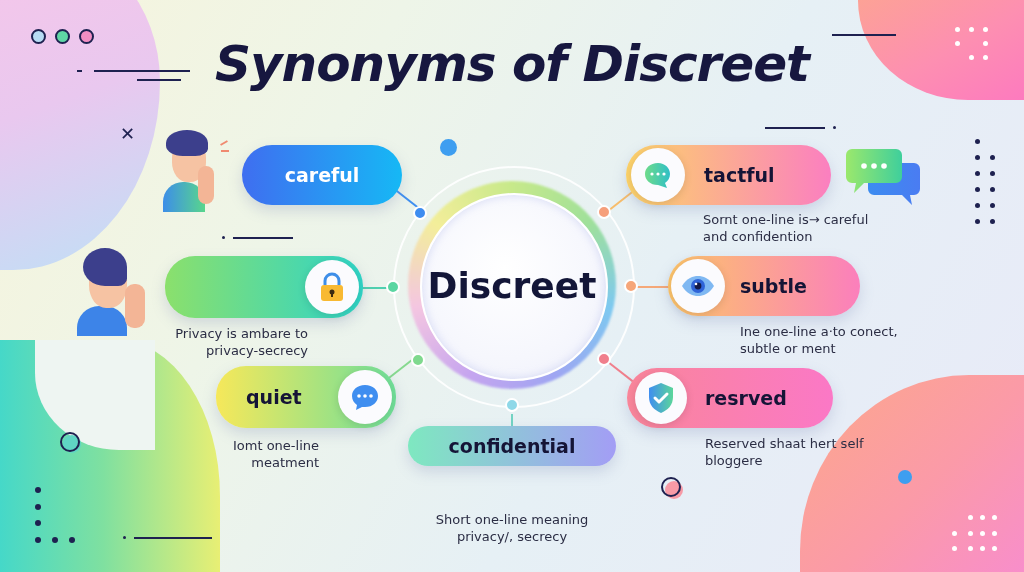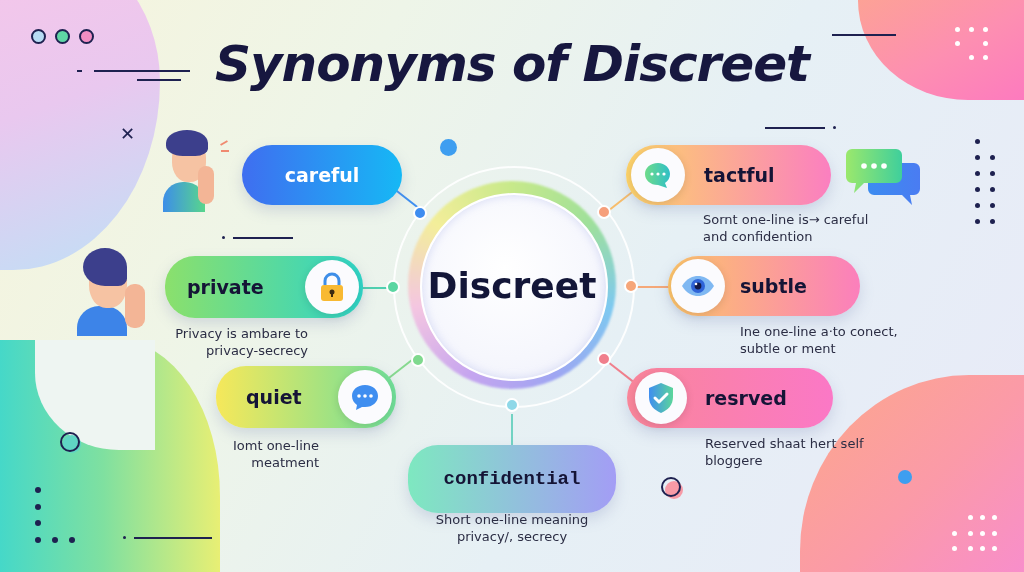--- a/index.html
+++ b/index.html
@@ -172,21 +172,20 @@
   <div class="abs" style="left:12px;top:10px;width:38px;height:50px;border-radius:45%;background:#f6c3a3;"></div>
   <div class="abs" style="left:6px;top:0;width:44px;height:38px;border-radius:50% 50% 20% 50%;background:#3c3f8c;"></div>
   <div class="abs" style="left:48px;top:36px;width:20px;height:44px;border-radius:9px;background:#f3b596;"></div>
 </div>
 
 <div class="pill" style="left:242px;top:145px;width:160px;height:60px;background:linear-gradient(90deg,#3f6ef0,#16b8f5);justify-content:center;">
   <span class="pill-text" style="color:#ffffff;">careful</span>
 </div>
 
 <div class="pill" style="left:165px;top:256px;width:198px;height:62px;background:linear-gradient(90deg,#8be06c,#2fd4c7);">
-  <span class="pill-text" style="margin-left:22px;">private</span>
   <div class="icon-circle" style="left:140px;top:4px;width:54px;height:54px;">
     <svg width="28" height="30" viewBox="0 0 28 30">
         <path d="M7 13V9a7 7 0 0 1 14 0v4" fill="none" stroke="#3e8ee8" stroke-width="3"></path>
         <rect x="3" y="13" width="22" height="16" rx="3" fill="#f8b932"></rect>
         <circle cx="14" cy="20" r="2.5" fill="#3b2a10"></circle>
         <rect x="13" y="20" width="2" height="5" fill="#3b2a10"></rect>
       </svg>
   </div>
 </div>
 <div class="desc" style="left:168px;top:325px;text-align:right;width:140px;">
@@ -202,21 +201,21 @@
         <circle cx="9" cy="13" r="1.8" fill="#fff"></circle>
         <circle cx="15" cy="13" r="1.8" fill="#fff"></circle>
         <circle cx="21" cy="13" r="1.8" fill="#fff"></circle>
       </svg>
   </div>
 </div>
 <div class="desc" style="left:163px;top:437px;text-align:right;width:156px;">
   <div>Iomt one-line meatment</div>
 </div>
 
-<div class="pill" style="left:408px;top:445px;width:208px;height:68px;background:linear-gradient(90deg,#7ee8c0,#a39df5);justify-content:center;font-family:Liberation Mono, monospace;">
+<div class="pill" style="left:408px;top:426px;width:208px;height:40px;background:linear-gradient(90deg,#7ee8c0,#a39df5);justify-content:center;">
   <span class="pill-text">confidential</span>
 </div>
 <div class="desc" style="left:412px;top:511px;text-align:center;width:200px;">
   <div>Short one-line meaning</div>
   <div>privacy/, secrecy</div>
 </div>
 
 <div class="pill" style="left:626px;top:145px;width:205px;height:60px;background:linear-gradient(90deg,#fcd36a,#fb7fc0);">
   <div class="icon-circle" style="left:5px;top:3px;width:54px;height:54px;">
     <svg width="30" height="28" viewBox="0 0 30 28">

